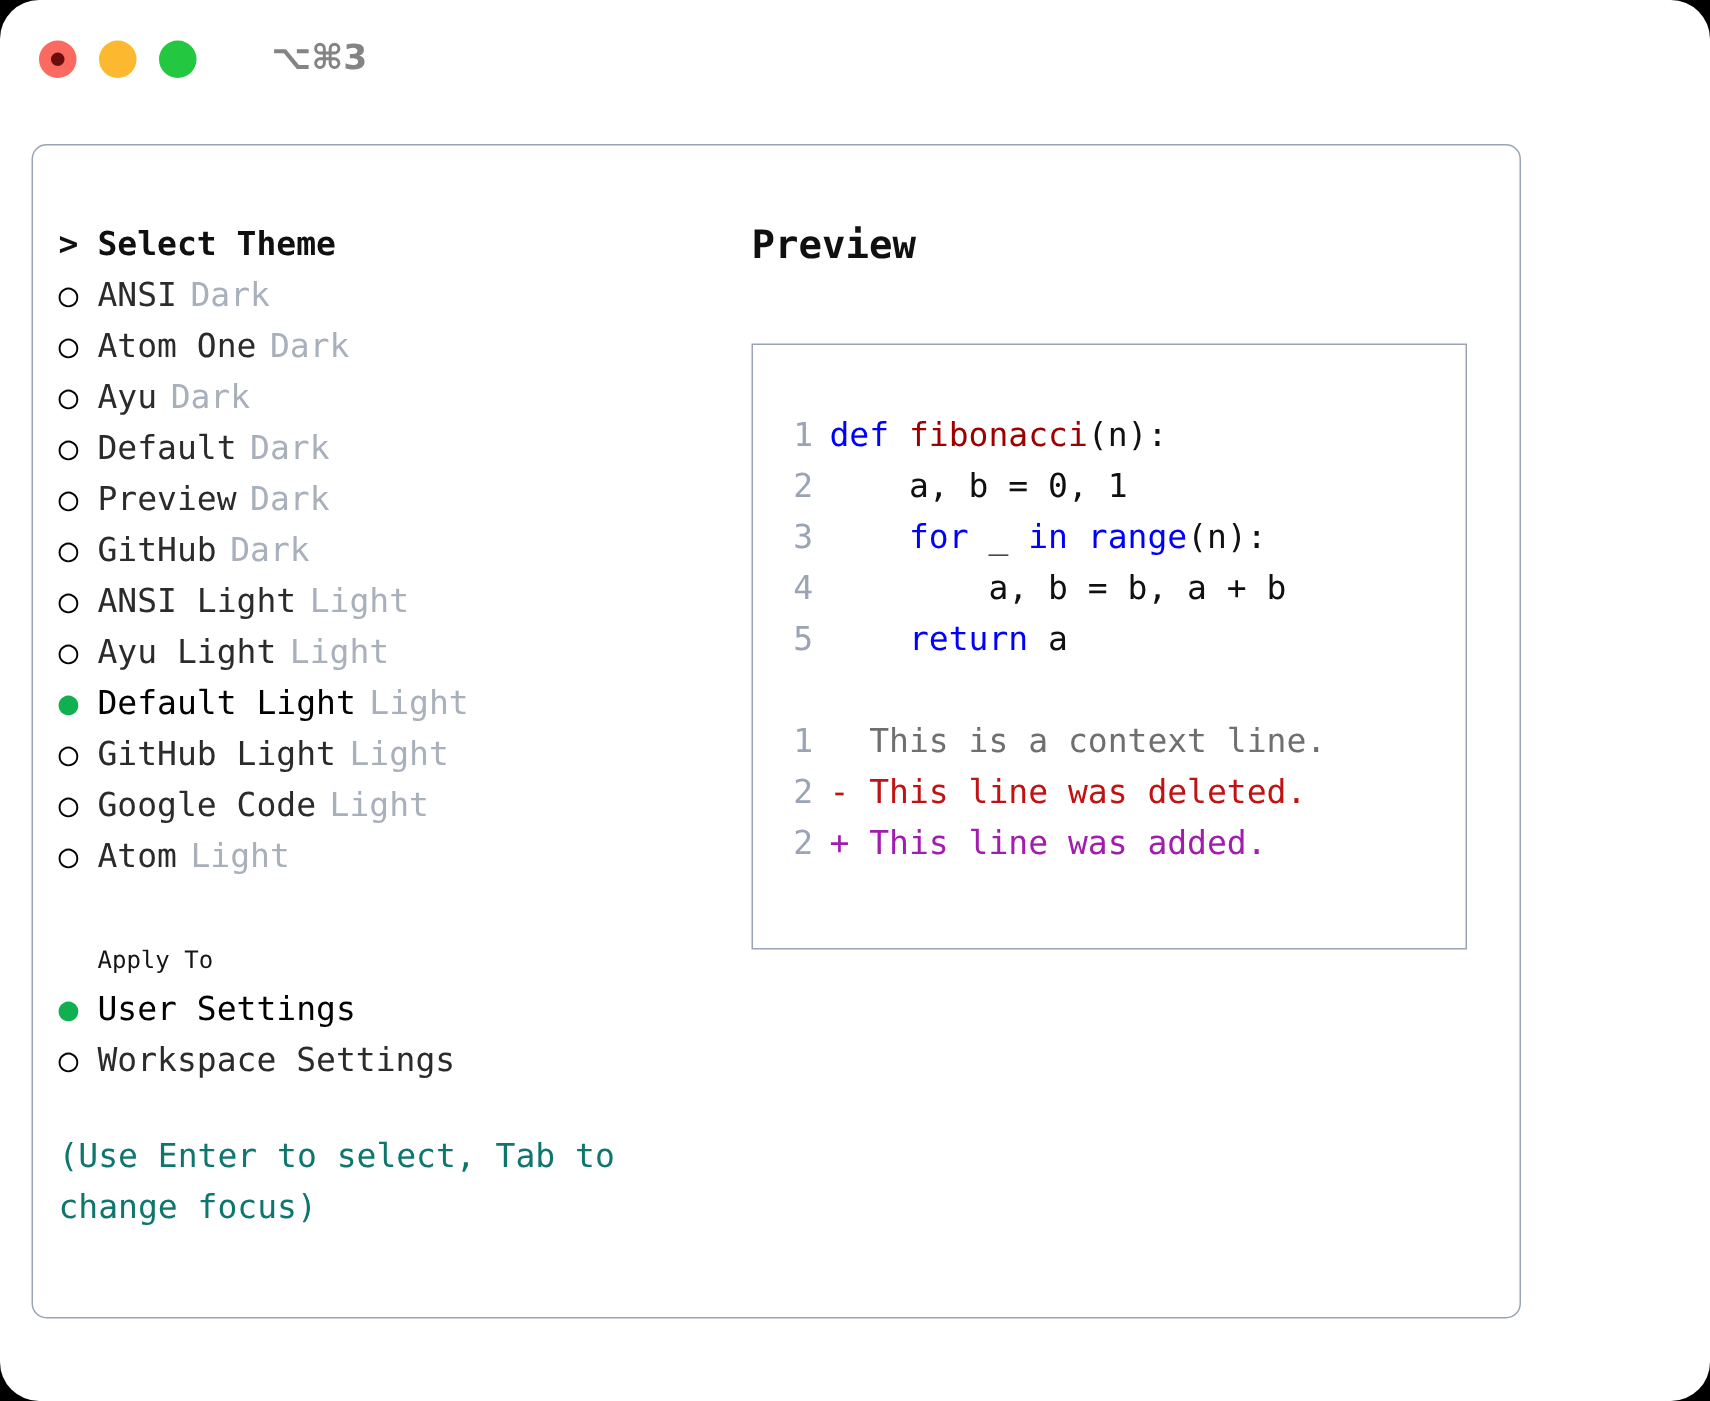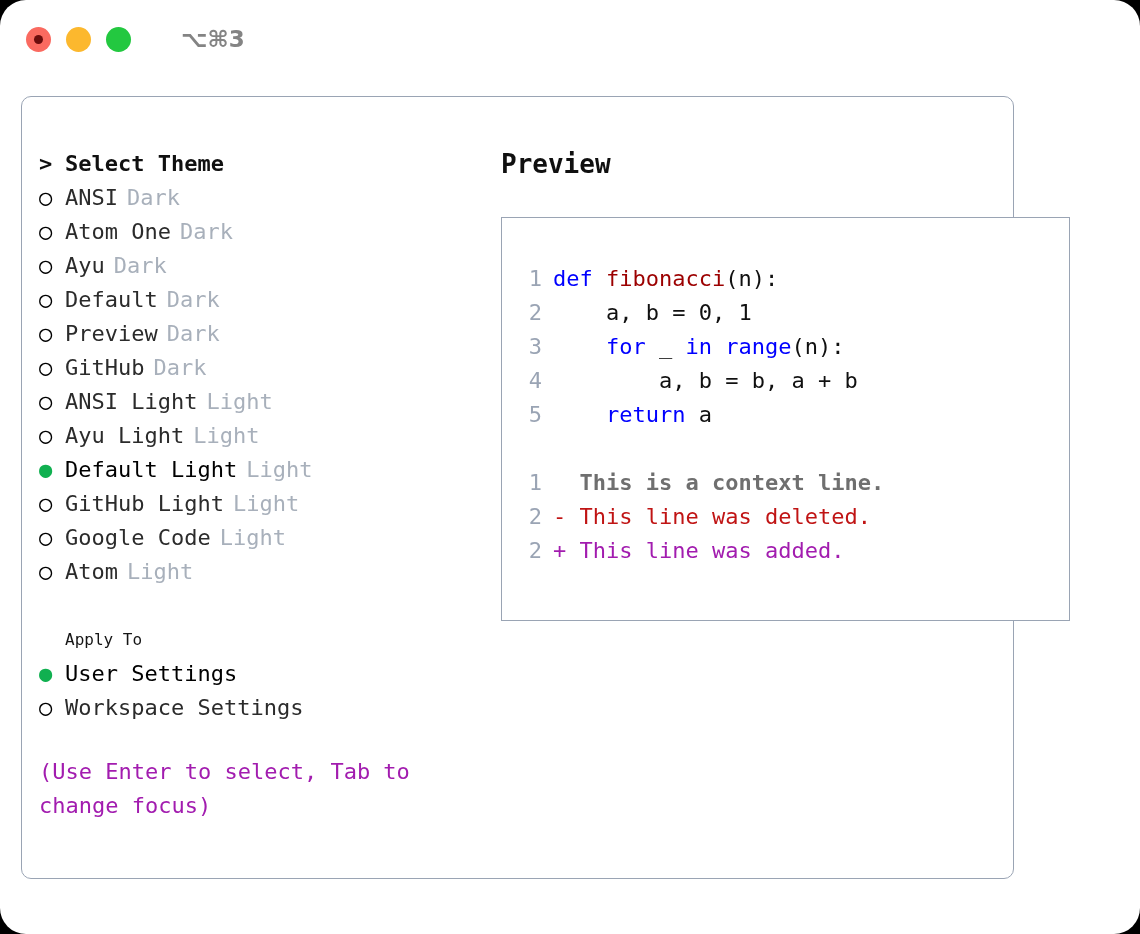--- a/index.html
+++ b/index.html
@@ -117,40 +117,40 @@
     height: 34px;
     line-height: 34px;
     font-size: 16px;
     color: #151515;
     padding-left: 26px;
   }
   .hint {
     margin-top: 30px;
     font-size: 22px;
     line-height: 34px;
-    color: #a21caf;
+    color: #0f766e;
     width: 400px;
   }
 
   
   .right-col {
     position: absolute;
     left: 479px;
     top: 50px;
     width: 500px;
   }
   .preview-title {
     font-size: 26px;
     font-weight: 700;
     color: #101010;
     line-height: 34px;
   }
   .preview-box {
-    margin-top: 36px;
-    width: 569px;
+    margin-top: 48px;
+    width: 477px;
     height: 404px;
     border: 1.5px solid #9aa4b4;
     box-sizing: border-box;
     background: #ffffff;
     position: relative;
   }
   .code-area {
     position: absolute;
     left: 14px;
     top: 44px;
@@ -164,21 +164,21 @@
   .lineno {
     display: inline-block;
     width: 26px;
     text-align: right;
     color: #9aa4b4;
     margin-right: 11px;
   }
   .tok-kw   { color: #0000ff; }
   .tok-fn   { color: #9c0000; }
   .tok-plain{ color: #101010; }
-  .tok-ctx  { color: #6f6f6f; font-weight: bold; }
+  .tok-ctx  { color: #6f6f6f; }
   .tok-del  { color: #c01414; }
   .tok-add  { color: #a21caf; }
   .diff-gap { height: 34px; }
 </style>
 </head>
 <body>
 
 <div class="page">
 
   <div class="titlebar">

